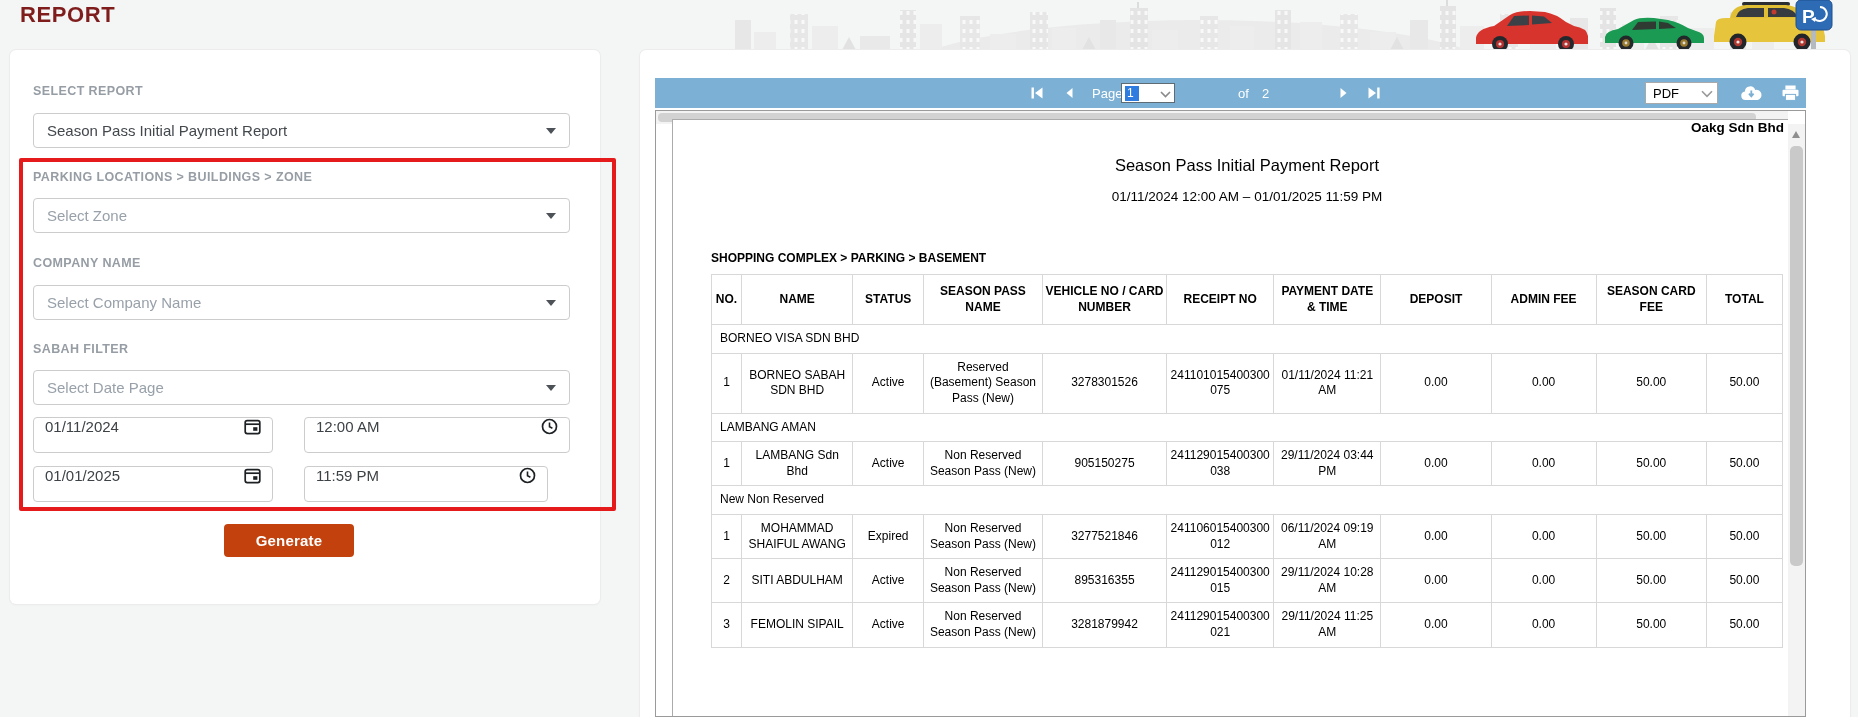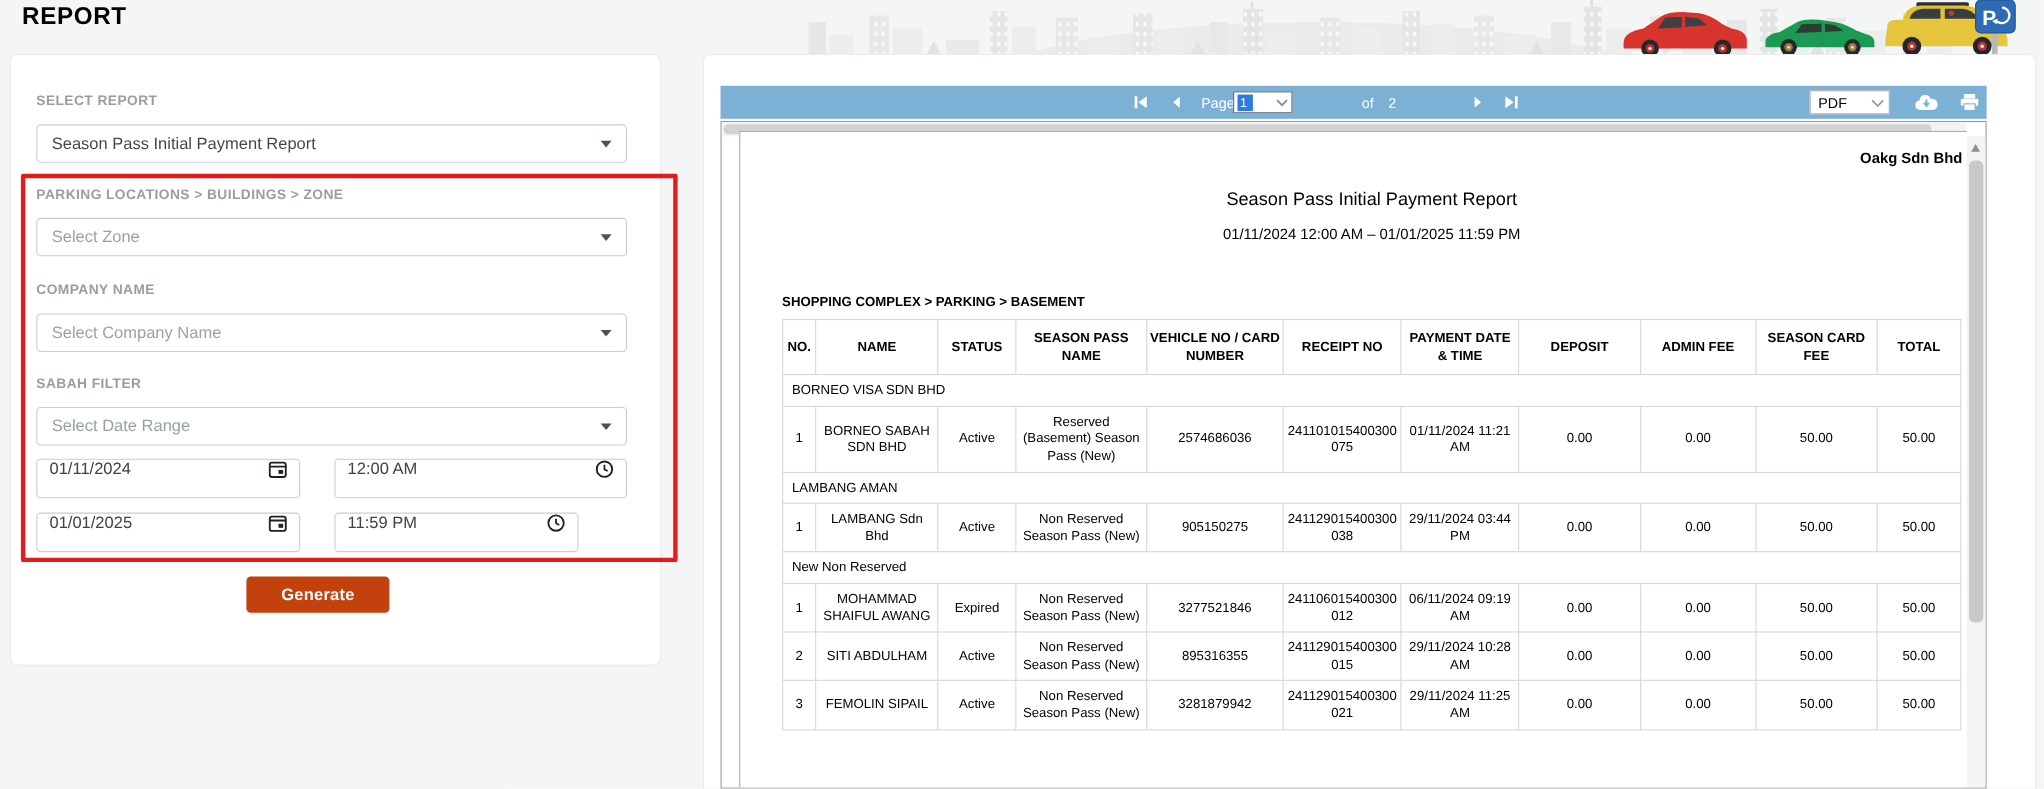--- a/index.html
+++ b/index.html
@@ -4,21 +4,21 @@
 <style>
   html,body{margin:0;padding:0;}
   body{
     width:1858px;height:717px;overflow:hidden;position:relative;
     background:#f4f5f5;font-family:"Liberation Sans",sans-serif;
     -webkit-font-smoothing:antialiased;
   }
   
   .banner{position:absolute;top:0;right:0;width:1128px;height:50px;pointer-events:none;}
   .page-title{position:absolute;left:20px;top:2px;margin:0;font-size:22px;font-weight:700;
-    color:#000000;letter-spacing:.6px;}
+    color:#7f1d1d;letter-spacing:.6px;}
   
   .card{position:absolute;background:#fff;border-radius:6px;box-shadow:0 0 0 1px #ececec,0 1px 3px rgba(0,0,0,.04);}
   .left-card{left:10px;top:50px;width:590px;height:554px;}
   .right-card{left:640px;top:50px;width:1210px;height:667px;border-bottom-left-radius:0;border-bottom-right-radius:0;}
   
   .f-label{position:absolute;left:23px;font-size:12.5px;letter-spacing:.4px;color:#969da4;font-weight:bold;}
   .select{position:absolute;left:23px;width:537px;height:35px;box-sizing:border-box;
     border:1px solid #ccc;border-radius:4px;background:#fff;display:flex;align-items:center;
     padding:0 13px;font-size:15px;color:#43484d;cursor:pointer;}
   .select .ph{color:#98a1a9;}
@@ -49,21 +49,21 @@
   .content{position:absolute;left:0;top:32px;right:0;bottom:0;border:1px solid #9a9a9a;background:#fff;overflow:hidden;}
   .hscroll{position:absolute;left:0;top:0;right:17px;height:13px;background:#f3f3f3;}
   .hthumb{position:absolute;left:2px;top:2px;height:9px;width:97%;background:#d2d2d2;border-radius:4px;}
   .vscroll{position:absolute;right:0;top:13px;bottom:0;width:17px;background:#f3f3f3;}
   .v-up{position:absolute;left:4px;top:7px;width:0;height:0;border-left:4.5px solid transparent;
     border-right:4.5px solid transparent;border-bottom:7px solid #8f8f8f;}
   .vthumb{position:absolute;left:2px;top:22px;width:13px;height:420px;background:#c9c9c9;border-radius:5px;}
   
   .pagewrap{position:absolute;left:16px;top:8px;right:17px;bottom:0;background:#fff;
     border-left:1px solid #ababab;border-top:1px solid #ababab;overflow:hidden;}
-  .r-company{text-align:right;font-weight:bold;font-size:13.5px;color:#000;padding:16px 4px 0 0;}
+  .r-company{text-align:right;font-weight:bold;font-size:13.5px;color:#000;padding:0 4px 0 0;}
   .r-inner{margin-left:38px;width:1072px;color:#000;}
   .r-title{text-align:center;font-size:16.5px;margin-top:21px;}
   .r-period{text-align:center;font-size:13.5px;margin-top:14px;}
   .r-crumb{font-size:12px;font-weight:bold;margin-top:47px;margin-bottom:9px;}
   table.rpt{width:100%;border-collapse:collapse;table-layout:fixed;font-size:12px;color:#000;}
   .rpt th,.rpt td{border:1px solid #d8d8d8;text-align:center;vertical-align:middle;
     padding:6px 3px;line-height:1.3;overflow:hidden;}
   .rpt th{font-weight:bold;padding:9px 2px;}
   .rpt td.grp{text-align:left;padding:6px 4px 6px 8px;}
   .rpt td.brk{word-break:break-all;}
@@ -196,21 +196,21 @@
   </div>
 
   <div class="f-label" style="top:206px;">COMPANY NAME</div>
   <div class="select" style="top:235px;">
     <span class="ph">Select Company Name</span>
     <span class="caret"></span>
   </div>
 
   <div class="f-label" style="top:292px;">SABAH FILTER</div>
   <div class="select" style="top:320px;">
-    <span class="ph">Select Date Range</span>
+    <span class="ph">Select Date Page</span>
     <span class="caret"></span>
   </div>
 
   <div class="input-box" style="left:23px;top:367px;width:240px;">
     <input readonly="" value="01/11/2024" style="">
     <span class="in-icon">
       <svg width="17" height="17" viewBox="0 0 17 17">
           <rect x="1.2" y="2.6" width="14.6" height="13" rx="2" fill="none" stroke="#1d2124" stroke-width="1.7"></rect>
           <line x1="1.2" y1="6.2" x2="15.8" y2="6.2" stroke="#1d2124" stroke-width="1.7"></line>
           <rect x="9.2" y="9.2" width="4.2" height="3.6" fill="#1d2124"></rect>
@@ -229,21 +229,21 @@
   <div class="input-box" style="left:23px;top:416px;width:240px;">
     <input readonly="" value="01/01/2025" style="">
     <span class="in-icon">
       <svg width="17" height="17" viewBox="0 0 17 17">
           <rect x="1.2" y="2.6" width="14.6" height="13" rx="2" fill="none" stroke="#1d2124" stroke-width="1.7"></rect>
           <line x1="1.2" y1="6.2" x2="15.8" y2="6.2" stroke="#1d2124" stroke-width="1.7"></line>
           <rect x="9.2" y="9.2" width="4.2" height="3.6" fill="#1d2124"></rect>
         </svg>
     </span>
   </div>
-  <div class="input-box" style="left:294px;top:416px;width:222px;">
+  <div class="input-box" style="left:294px;top:416px;width:244px;">
     <input readonly="" value="11:59 PM" style="">
     <span class="in-icon">
       <svg width="17" height="17" viewBox="0 0 17 17">
           <circle cx="8.5" cy="8.5" r="7" fill="none" stroke="#1d2124" stroke-width="1.7"></circle>
           <path d="M8.5 4.5 V8.7 L11.4 10.2" fill="none" stroke="#1d2124" stroke-width="1.6"></path>
         </svg>
     </span>
   </div>
 
   <button class="btn-generate">Generate</button>
@@ -352,21 +352,21 @@
               </thead>
             <tbody>
                 <tr>
                   <td colspan="11" class="grp">BORNEO VISA SDN BHD</td>
                 </tr>
                 <tr>
                   <td>1</td>
                   <td>BORNEO SABAH SDN BHD</td>
                   <td>Active</td>
                   <td>Reserved (Basement) Season Pass (New)</td>
-                  <td>2574686036</td>
+                  <td>3278301526</td>
                   <td class="brk">241101015400300075</td>
                   <td>01/11/2024 11:21 AM</td>
                   <td>0.00</td>
                   <td>0.00</td>
                   <td>50.00</td>
                   <td>50.00</td>
                 </tr>
                 <tr>
                   <td colspan="11" class="grp">LAMBANG AMAN</td>
                 </tr>

